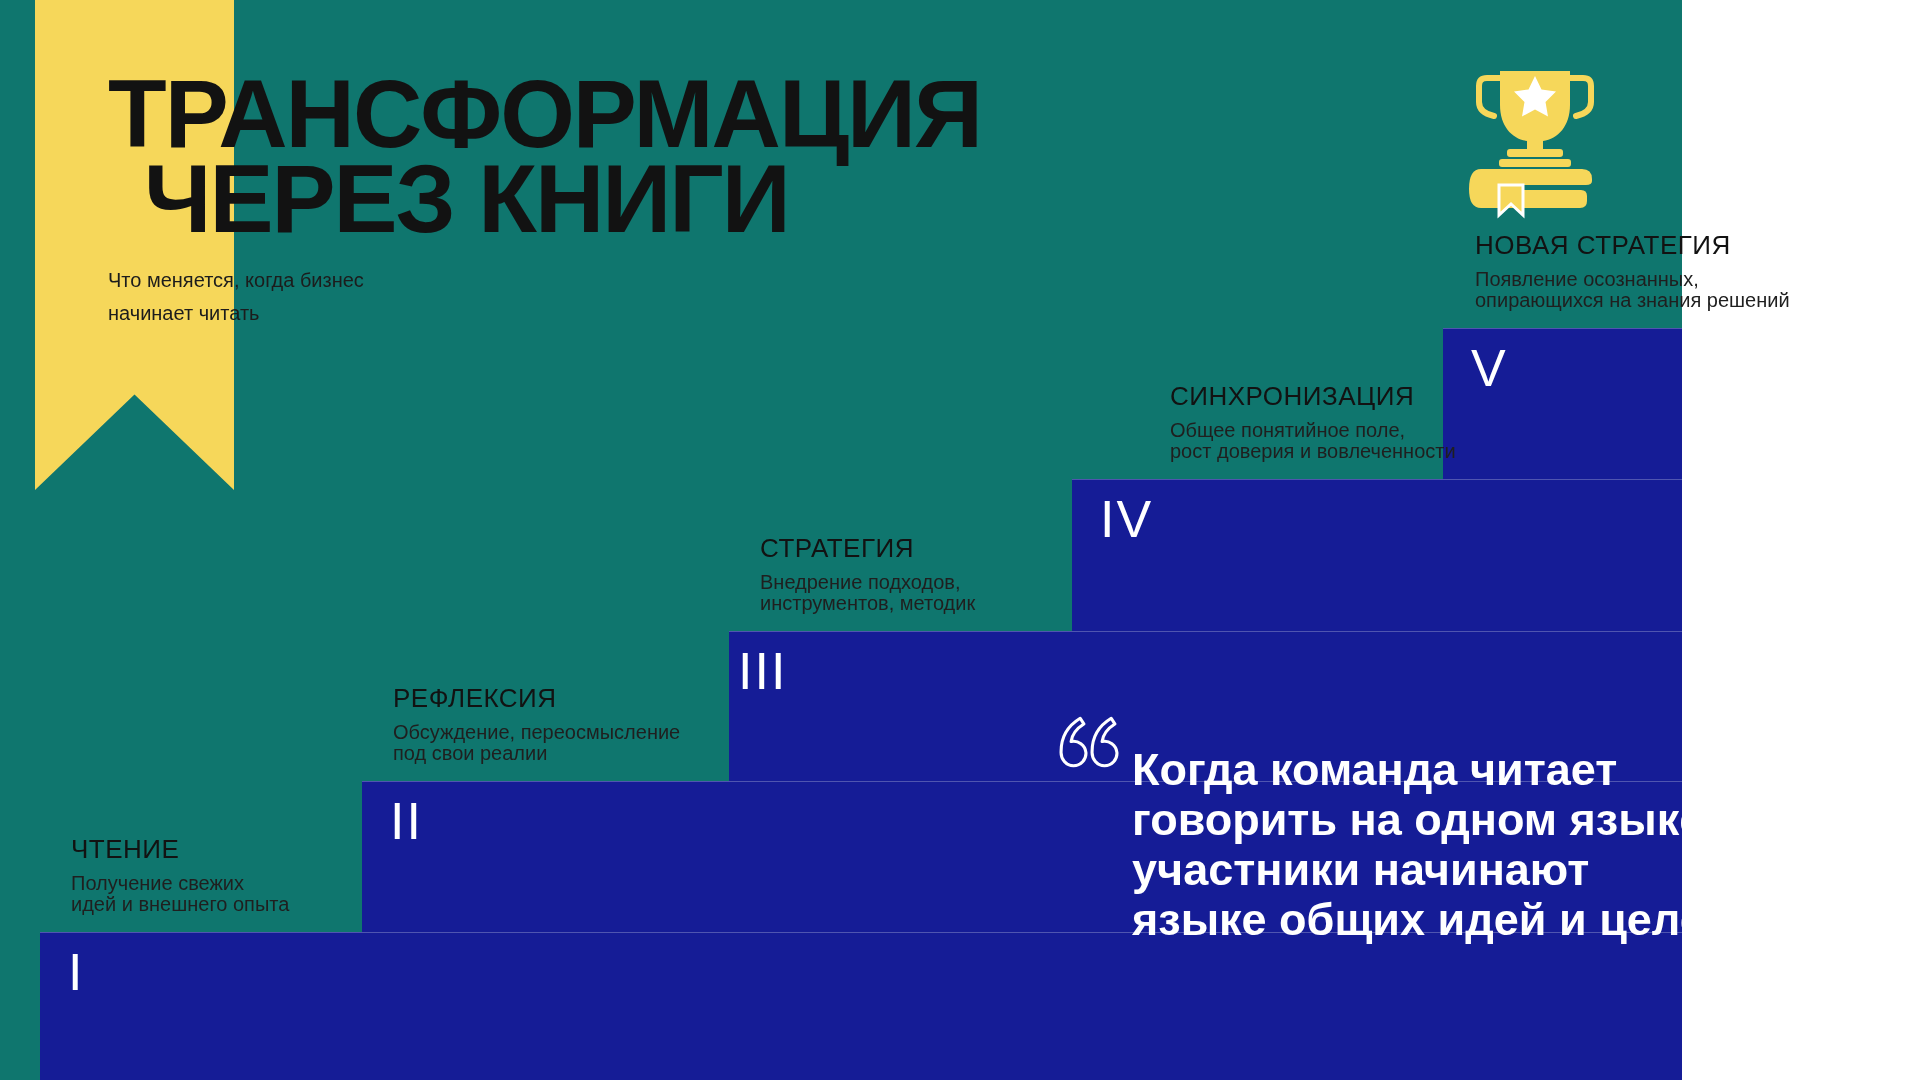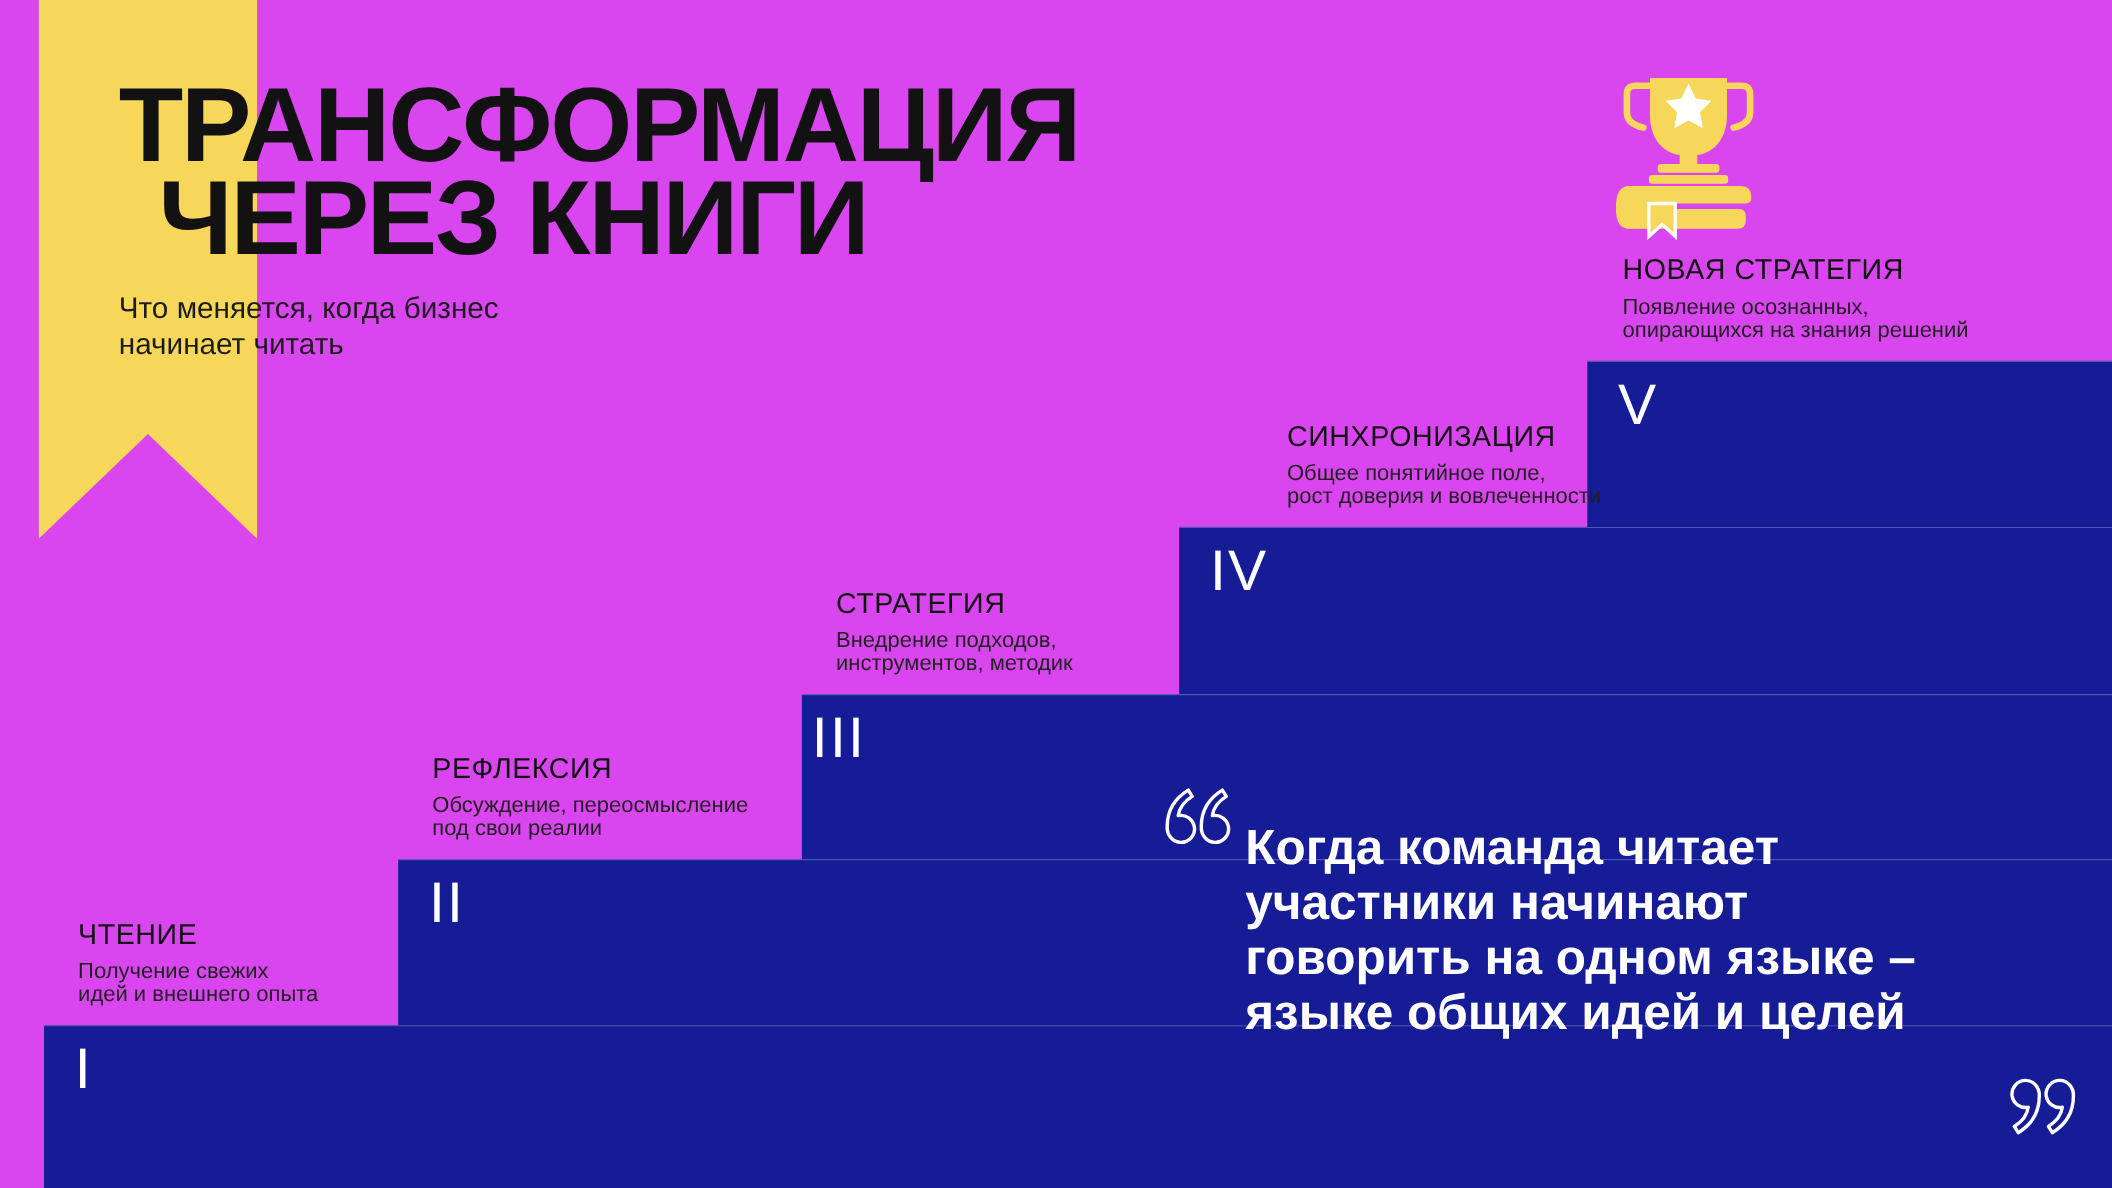--- a/index.html
+++ b/index.html
@@ -2,40 +2,40 @@
 <html><head>
 <meta charset="utf-8">
 <style>
   html, body {
     margin: 0; padding: 0;
     width: 1920px; height: 1080px;
     background: #ffffff;
     overflow: hidden;
     font-family: "Liberation Sans", sans-serif;
   }
-  .stage { position: relative; width: 1920px; height: 1080px; background: #d946ef; }
+  .stage { position: relative; width: 1682px; height: 1080px; background: #0f766e; }
 
   
   .ribbon {
     position: absolute; left: 35px; top: 0; width: 199px; height: 490px;
     background: #F6D75A;
     clip-path: polygon(0 0, 100% 0, 100% 100%, 50% 80.5%, 0 100%);
   }
 
   
   .title-line {
     position: absolute; left: 108px;
     font-size: 96px; line-height: 1; font-weight: 800;
     letter-spacing: -2px; color: #121212; white-space: nowrap;
   }
   .title-line1 { top: 66px; }
   .title-line2 { top: 151px; margin-left: 36px; }
   .subtitle {
     position: absolute; left: 108px; top: 264px;
-    font-size: 27px; line-height: 33px; font-weight: 400;
+    font-size: 20px; line-height: 33px; font-weight: 400;
     color: #1c1c1c; white-space: nowrap;
   }
 
   
   .step {
     position: absolute; right: 0; bottom: 0;
     background: #151C96;
     border-top: 1px solid rgba(255,255,255,0.25);
   }
   .step-5 { left: 1443px; top: 328px; }
@@ -167,22 +167,22 @@
   </div>
 
   <svg class="quote-mark quote-open" viewBox="0 0 60 52" aria-hidden="true">
     <g fill="none" stroke="#ffffff" stroke-width="3" stroke-linejoin="round" transform="rotate(180 30 26)">
       <path d="M3,15 A12,12 0 0 1 15,2 A12,13 0 0 1 27,16 C27,30 20,41 8.5,48 L5,42.5 C13,37.5 16.6,31 17.3,25.5 A12,12 0 0 1 3,15 Z"></path>
       <path d="M35,15 A12,12 0 0 1 47,2 A12,13 0 0 1 59,16 C59,30 52,41 40.5,48 L37,42.5 C45,37.5 48.6,31 49.3,25.5 A12,12 0 0 1 35,15 Z" transform="translate(-2,0)"></path>
     </g>
   </svg>
   <div class="quote-text">
     <div>Когда команда читает</div>
+    <div>говорить на одном языке –</div>
     <div>участники начинают</div>
-    <div>говорить на одном языке –</div>
     <div>языке общих идей и целей</div>
   </div>
   <svg class="quote-mark quote-close" viewBox="0 0 60 52" aria-hidden="true">
     <g fill="none" stroke="#ffffff" stroke-width="3" stroke-linejoin="round">
       <path d="M3,15 A12,12 0 0 1 15,2 A12,13 0 0 1 27,16 C27,30 20,41 8.5,48 L5,42.5 C13,37.5 16.6,31 17.3,25.5 A12,12 0 0 1 3,15 Z"></path>
       <path d="M35,15 A12,12 0 0 1 47,2 A12,13 0 0 1 59,16 C59,30 52,41 40.5,48 L37,42.5 C45,37.5 48.6,31 49.3,25.5 A12,12 0 0 1 35,15 Z" transform="translate(-2,0)"></path>
     </g>
   </svg>
 
 </div>

